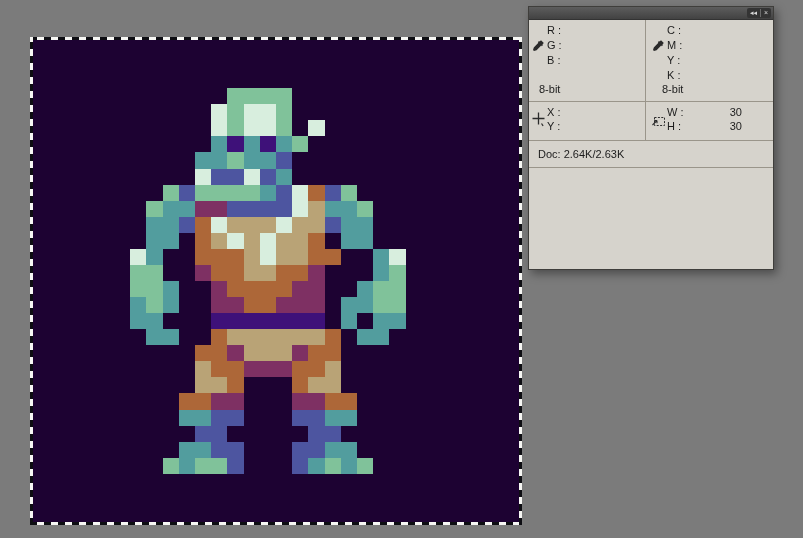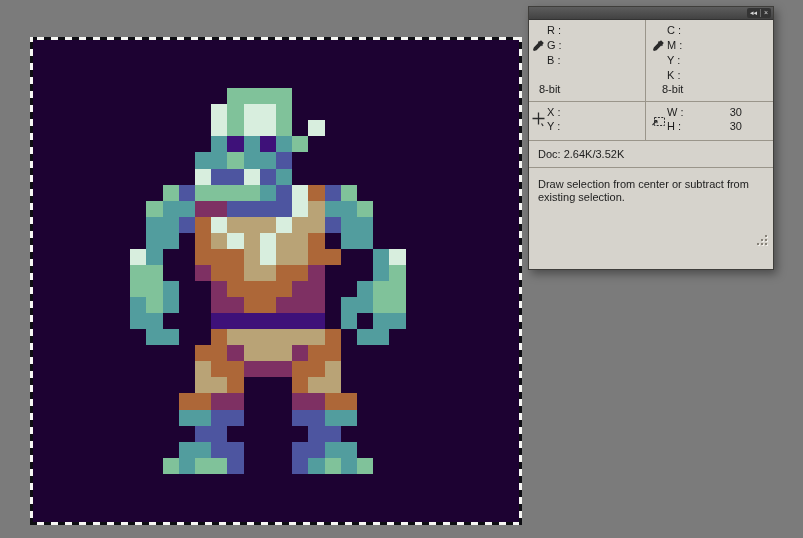--- a/index.html
+++ b/index.html
@@ -1066,29 +1066,18 @@
           <span class="wh-val">30</span>
         </div>
         <div class="xyline" style="top:18px;">
           <span class="clabel">H :</span>
           <span class="wh-val">30</span>
         </div>
       </div>
     </div>
 
     <div id="doc-section" class="hdiv">
-      <span>Doc: 2.64K/3.52K</span>
+      <span>Doc: 2.64K/2.63K</span>
     </div>
 
-    <div id="hint-section">
-      <span>Draw selection from center or subtract from existing selection.</span>
-      <div id="resize-grip">
-        <i style="left:8px;top:0;"></i>
-        <i style="left:4px;top:4px;"></i>
-          <i style="left:8px;top:4px;"></i>
-        <i style="left:0;top:8px;"></i>
-          <i style="left:4px;top:8px;"></i>
-          <i style="left:8px;top:8px;"></i>
-      </div>
-    </div>
 
   </div>
 </div>
 
 </body></html>

